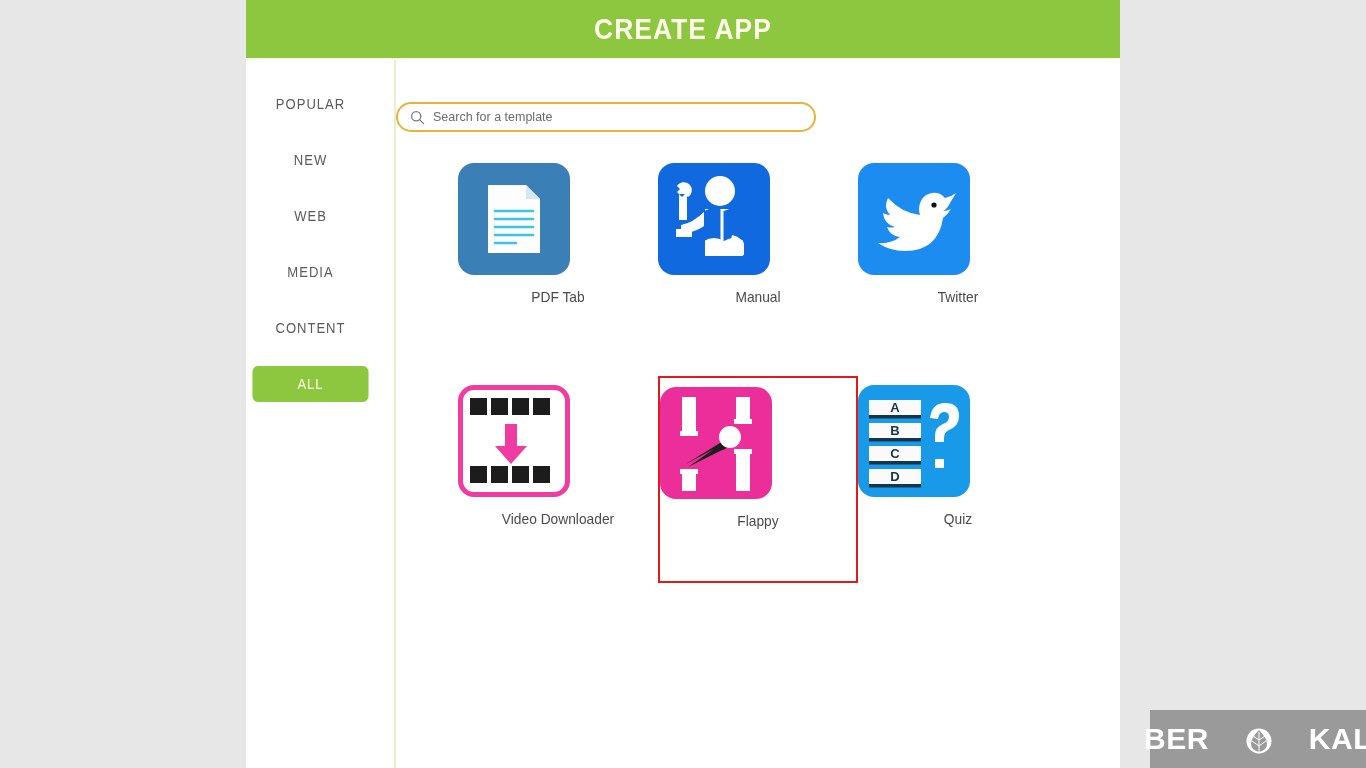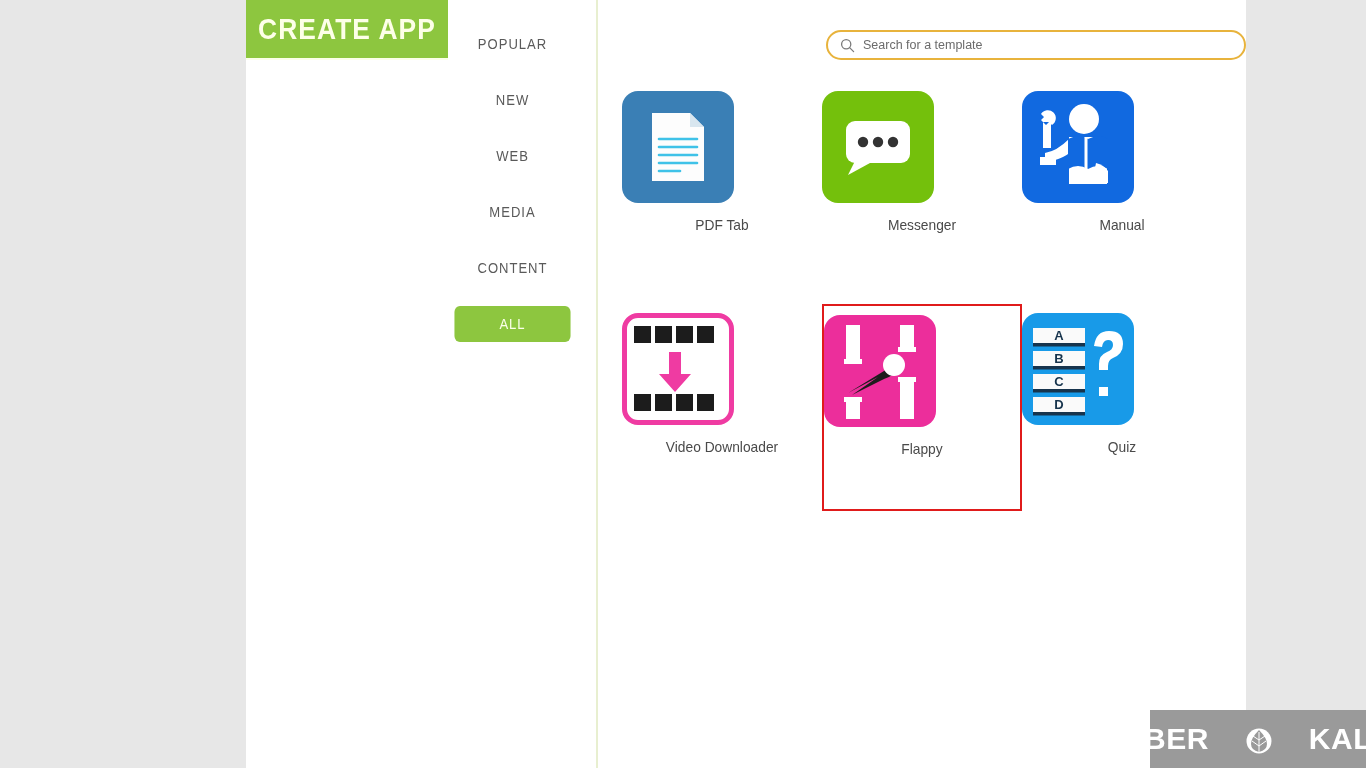--- a/index.html
+++ b/index.html
@@ -14,24 +14,25 @@
     background: #e7e7e7;
     font-family: "Liberation Sans", sans-serif;
     position: relative;
   }
 
   
   #app-panel {
     position: absolute;
     left: 246px;
     top: 0;
-    width: 1000px;
+    width: 874px;
     height: 768px;
     background: #ffffff;
     display: flex;
+    flex-direction: column;
   }
 
   
   #header-bar {
     height: 60px;
     background: #8dc63f;
     display: flex;
     align-items: center;
     justify-content: center;
     flex: 0 0 auto;
@@ -88,21 +89,22 @@
   #content {
     flex: 1 1 auto;
     position: relative;
     padding-top: 30px;
     min-width: 0;
   }
 
   
   #search-wrap {
     display: flex;
-    justify-content: flex-end;
+    justify-content: flex-start;
+    margin-top: 12px;
   }
   #search-box {
     width: 420px;
     height: 30px;
     border: 2px solid #e8b33c;
     border-radius: 16px;
     display: flex;
     align-items: center;
     padding: 0 12px;
     background: #fff;
@@ -248,32 +250,20 @@
                 <line x1="37" y1="56" x2="75" y2="56"></line>
                 <line x1="37" y1="64" x2="75" y2="64"></line>
                 <line x1="37" y1="72" x2="75" y2="72"></line>
                 <line x1="37" y1="80" x2="58" y2="80"></line>
               </g>
             </svg>
           </div>
           <div class="tile-label">PDF Tab</div>
         </div>
 
-        <div class="tile">
-          <div class="tile-icon bg-green">
-            <svg width="112" height="112" viewBox="0 0 112 112">
-              <rect x="24" y="30" width="64" height="42" rx="9" fill="#ffffff"></rect>
-              <path d="M34 68 l-8 16 l22 -12 z" fill="#ffffff"></path>
-              <circle cx="41" cy="51" r="5.2" fill="#333333"></circle>
-              <circle cx="56" cy="51" r="5.2" fill="#333333"></circle>
-              <circle cx="71" cy="51" r="5.2" fill="#333333"></circle>
-            </svg>
-          </div>
-          <div class="tile-label">Messenger</div>
-        </div>
 
 
 
         <div class="tile">
           <div class="tile-icon bg-blue2">
             <svg width="112" height="112" viewBox="0 0 112 112">
               <circle cx="62" cy="28" r="15" fill="#ffffff"></circle>
               <path d="M47 46 h30 q8 0 8 9 v38 h-38 z" fill="#ffffff"></path>
               <path d="M47 48 q-12 12 -24 14 l0 9 q20 -2 32 -16z" fill="#ffffff"></path>
               <path d="M18 66 h16 v8 h-16 z" fill="#ffffff"></path>
@@ -281,20 +271,29 @@
               <path d="M19 23 a8 8 0 1 1 11 11 l-11 -11z" fill="#ffffff"></path>
               <path d="M46 48 q12 -6 20 0 v30 q-10 -6 -20 0z" fill="#1169e0"></path>
               <path d="M66 48 q12 -6 20 0 v30 q-10 -6 -20 0z" fill="#1169e0"></path>
               <path d="M64 46 v34" stroke="#ffffff" stroke-width="3"></path>
               <path d="M74 72 q8 2 12 8 v12 h-16 z" fill="#ffffff"></path>
             </svg>
           </div>
           <div class="tile-label">Manual</div>
         </div>
 
+        <div class="tile">
+          <div class="tile-icon bg-twitter">
+            <svg width="112" height="112" viewBox="0 0 112 112">
+              <path d="M98 30 q-5 4 -11 5 q-5 -6 -13 -5 q-12 2 -13 16 q0 3 1 6 q-18 -2 -32 -17 q-5 9 2 17 q-4 0 -7 -2 q1 11 12 14 q-4 1 -8 0 q3 9 13 10 q-9 7 -22 6 q12 8 27 8 q33 0 38 -33 q5 -4 8 -9 q-4 2 -8 2 q5 -3 7 -8z" fill="#ffffff"></path>
+              <circle cx="76" cy="42" r="2.6" fill="#111111"></circle>
+            </svg>
+          </div>
+          <div class="tile-label">Twitter</div>
+        </div>
 
         <div class="tile">
           <div class="tile-icon bg-white-pk">
             <svg width="102" height="102" viewBox="0 0 102 102">
               <g fill="#1c1c1c">
                 <rect x="7" y="8" width="17" height="17"></rect>
                 <rect x="28" y="8" width="17" height="17"></rect>
                 <rect x="49" y="8" width="17" height="17"></rect>
                 <rect x="70" y="8" width="17" height="17"></rect>
                 <rect x="7" y="76" width="17" height="17"></rect>

